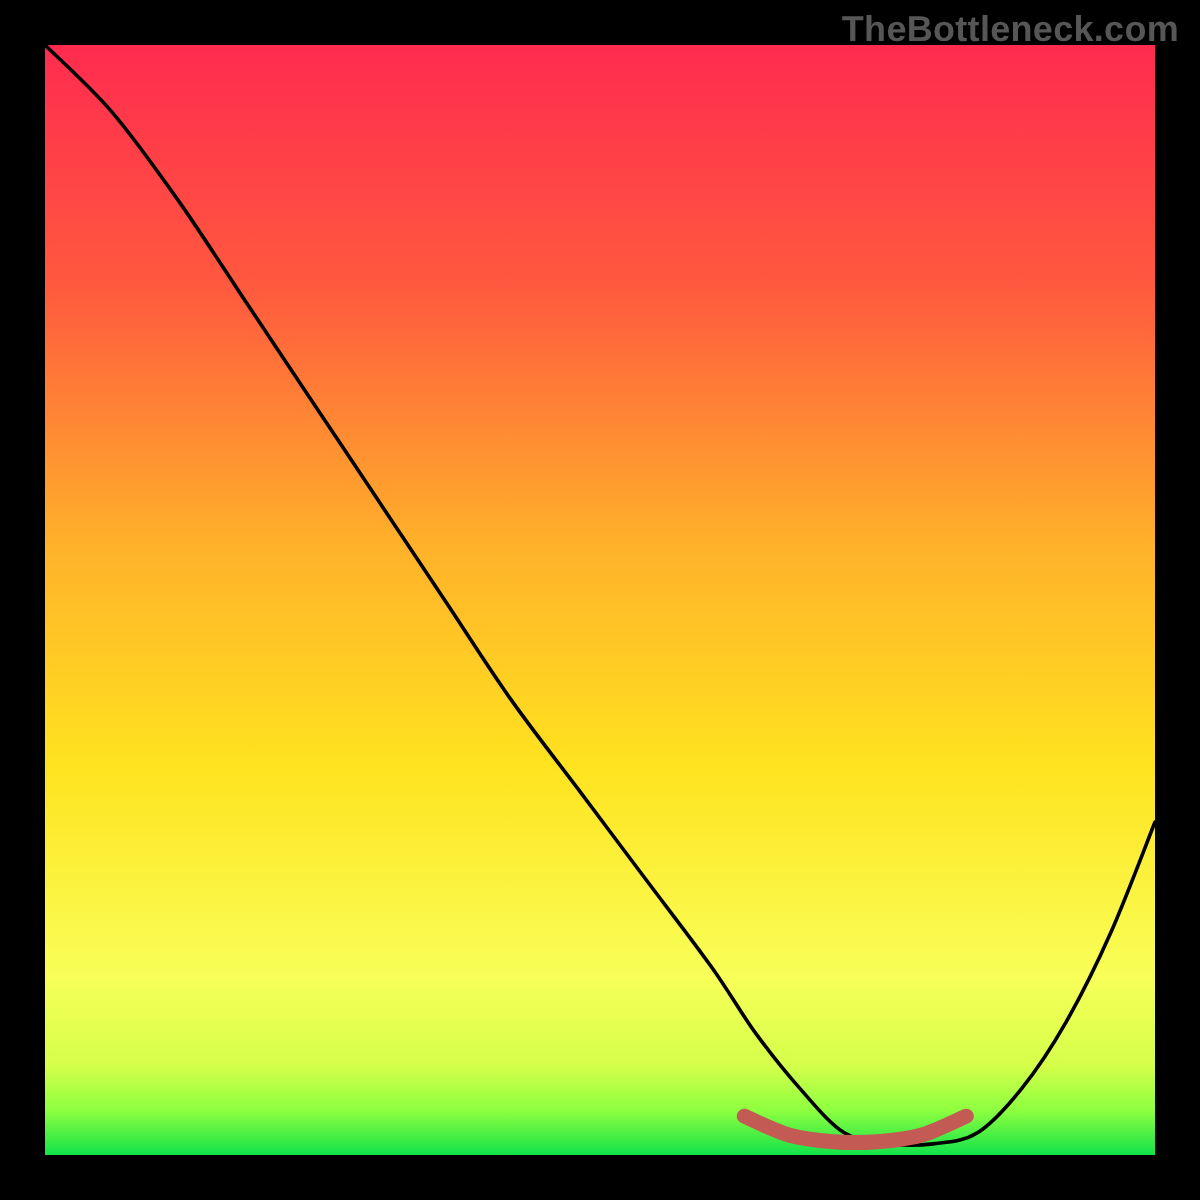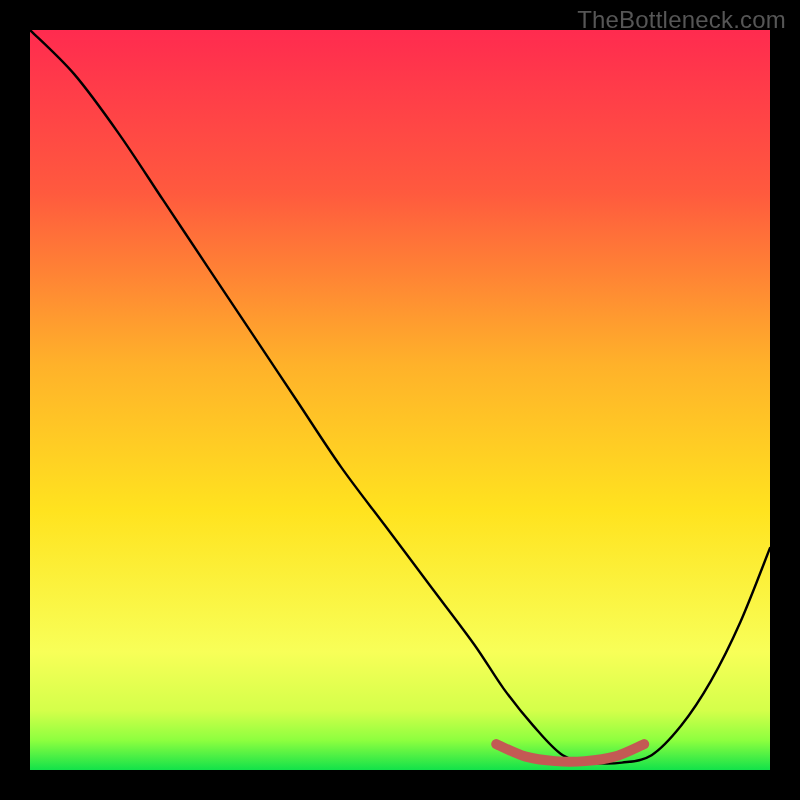--- a/index.html
+++ b/index.html
@@ -4,21 +4,21 @@
 <style>
   * { margin: 0; padding: 0; box-sizing: border-box; }
   html, body { width: 800px; height: 800px; overflow: hidden; background: #000; }
   .frame { position: relative; width: 800px; height: 800px; background: #000; }
   .watermark {
     position: absolute;
     top: 6px;
     right: 14px;
     font-family: Arial, Helvetica, sans-serif;
     font-size: 24px;
-    font-weight: 400;
+    font-weight: 700;
     color: #565656;
     letter-spacing: 0.2px;
     z-index: 5;
   }
   .plot-outer {
     position: absolute;
     left: 30px;
     top: 30px;
     width: 740px;
     height: 740px;

